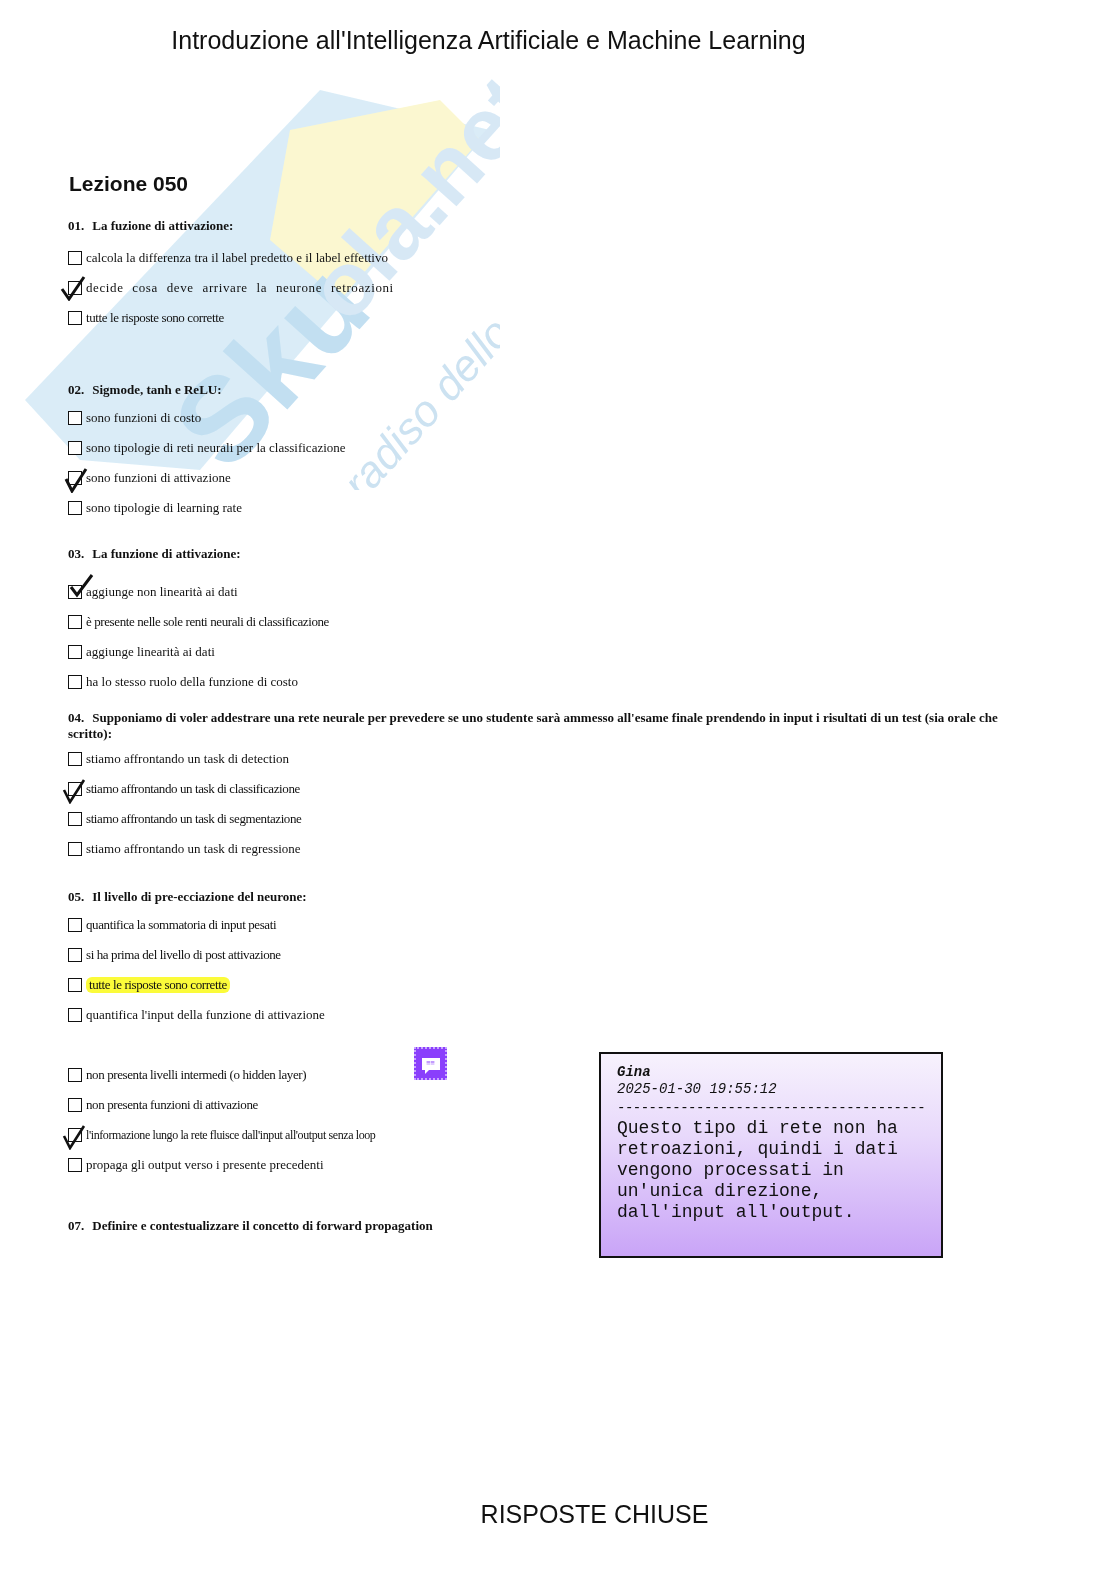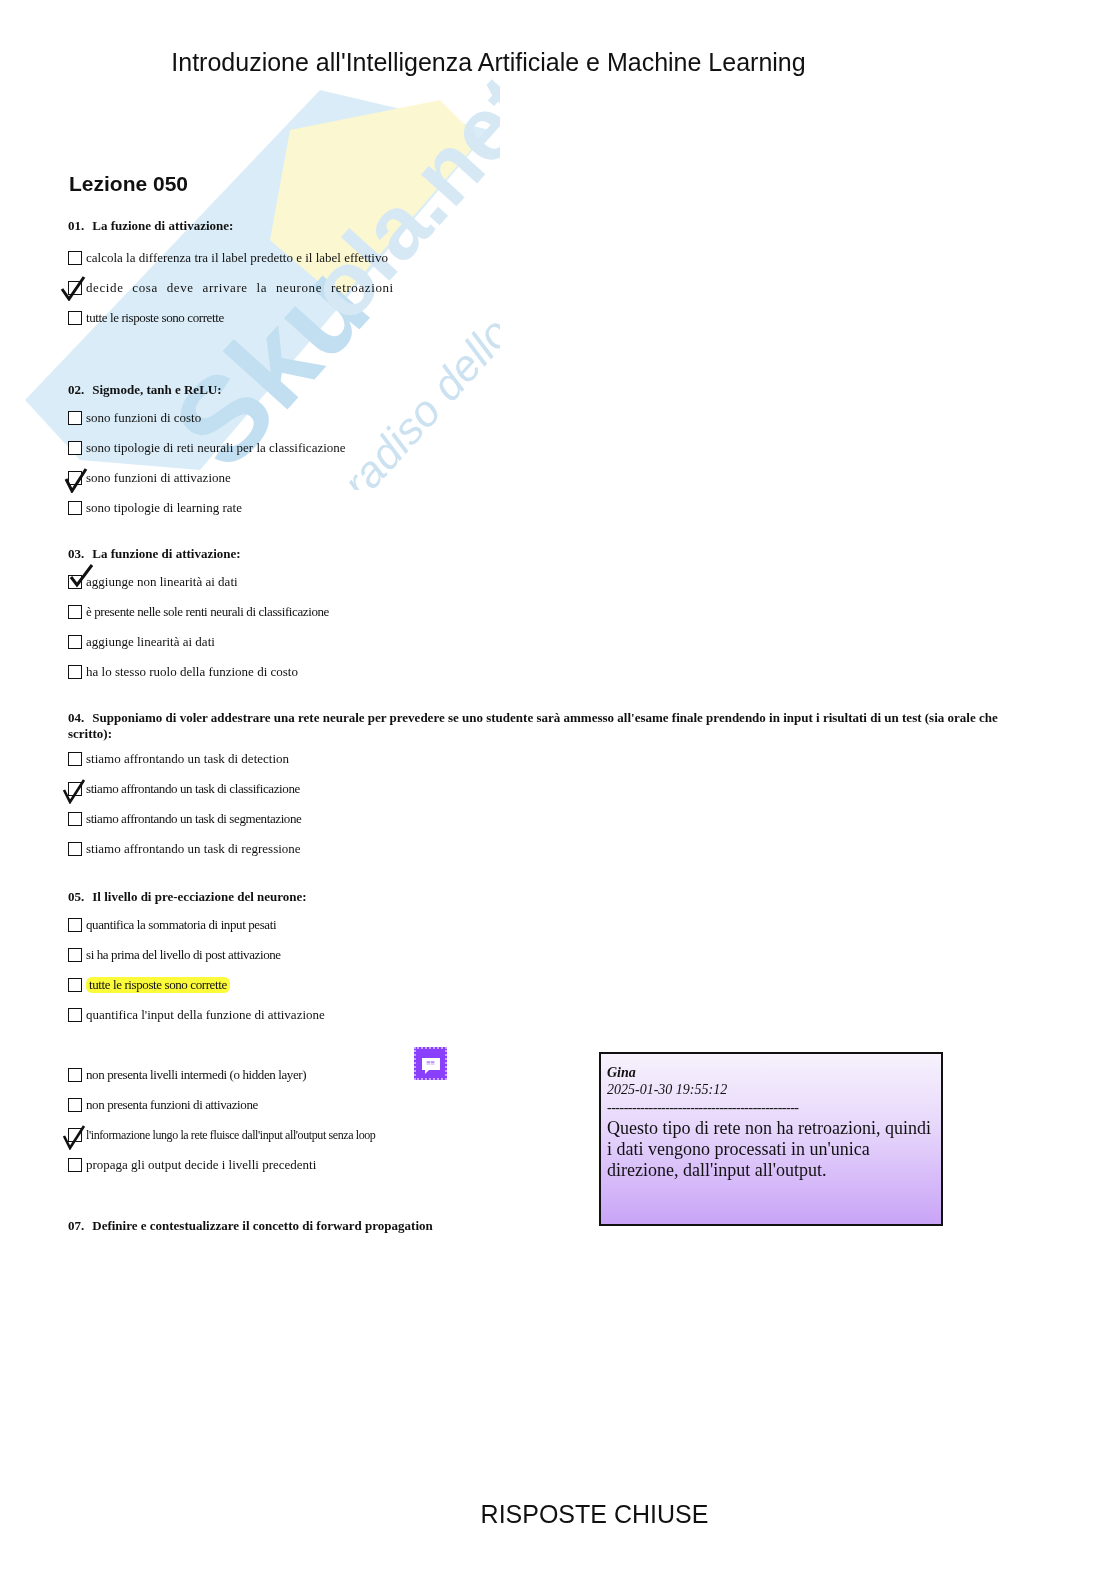--- a/index.html
+++ b/index.html
@@ -1,32 +1,32 @@
 <!DOCTYPE html>
 <html><head>
   <meta charset="utf-8">
   <style>
     html, body { margin: 0; padding: 0; background: #ffffff; }
     body { width: 1117px; height: 1579px; position: relative; overflow: hidden; font-family: "Liberation Serif", serif; color: #111; }
     .watermark { position: absolute; left: 20px; top: 70px; width: 480px; height: 420px; pointer-events: none; z-index: 0; }
-    .page-header { position: absolute; top: 48px; left: 0; width: 977px; text-align: center; font-family: "Liberation Sans", sans-serif; font-size: 25px; color: #111; z-index: 2; }
+    .page-header { position: absolute; top: 26px; left: 0; width: 977px; text-align: center; font-family: "Liberation Sans", sans-serif; font-size: 25px; color: #111; z-index: 2; }
     .lesson-title { position: absolute; left: 69px; top: 172px; font-family: "Liberation Sans", sans-serif; font-weight: bold; font-size: 21px; z-index: 2; }
     .question { position: absolute; left: 68px; z-index: 2; }
     .q-title { font-family: "Liberation Serif", serif; font-weight: bold; font-size: 13px; line-height: 16px; width: 950px; }
     .q-title .num { margin-right: 8px; }
     .option { position: relative; height: 30px; display: flex; align-items: center; font-size: 13px; }
     .checkbox { width: 14px; height: 14px; border: 1.6px solid #111; box-sizing: border-box; background: #fff; margin-right: 4px; flex: 0 0 auto; cursor: pointer; }
     .checkmark { position: absolute; left: -8px; top: 2px; width: 30px; height: 26px; pointer-events: none; }
     .highlight { background: #fbfb3a; border-radius: 6px; padding: 0 3px; }
     .spaced { letter-spacing: 0.6px; word-spacing: 5px; }
     .condensed { letter-spacing: -0.4px; }
     .comment-icon { position: absolute; left: 414px; top: 1047px; width: 33px; height: 33px; background: #8a3ffc; border: 2px dotted #c9a6ff; box-sizing: border-box; display: flex; align-items: center; justify-content: center; cursor: pointer; z-index: 3; }
     .comment-icon .bubble { width: 18px; height: 12px; background: #fff; position: relative; display: flex; align-items: center; justify-content: center; font-size: 7px; color: #8a3ffc; font-family: "DejaVu Sans Mono", monospace; line-height: 1; }
     .comment-icon .bubble::after { content: ""; position: absolute; left: 3px; bottom: -4px; border-left: 4px solid #fff; border-bottom: 4px solid transparent; }
-    .comment-box { position: absolute; left: 599px; top: 1052px; width: 344px; height: 174px; box-sizing: border-box; border: 2px solid #111; background: linear-gradient(to bottom, #f7f2fd 0%, #e8d9fb 40%, #c9a4f7 100%); padding: 10px 6px; font-family: Liberation Serif, serif; z-index: 2; }
+    .comment-box { position: absolute; left: 599px; top: 1052px; width: 344px; height: 206px; box-sizing: border-box; border: 2px solid #111; background: linear-gradient(to bottom, #f7f2fd 0%, #e8d9fb 40%, #c9a4f7 100%); padding: 10px 16px; font-family: Liberation Mono, monospace; z-index: 2; }
     .comment-author { font-style: italic; font-weight: bold; font-size: 14px; line-height: 17px; }
     .comment-date { font-style: italic; font-size: 14px; line-height: 17px; }
     .comment-sep { font-size: 14px; line-height: 20px; letter-spacing: -0.5px; overflow: hidden; white-space: nowrap; }
     .comment-text { font-size: 18px; line-height: 21px; }
     .page-footer { position: absolute; top: 1500px; left: 0; width: 1117px; text-align: center; font-family: "Liberation Sans", sans-serif; font-size: 25px; color: #111; z-index: 2; padding-left: 36px; }
   </style>
 </head>
 <body>
 
 <svg class="watermark" viewBox="0 0 480 420">
@@ -80,21 +80,21 @@
       <span>sono funzioni di attivazione</span>
     </div>
   <div class="option">
       <span class="checkbox"></span>
       <span>sono tipologie di learning rate</span>
     </div>
 </div>
 
 <div class="question" style="top:546px;">
   <div class="q-title"><span class="num">03.</span><span>La funzione di attivazione:</span></div>
-  <div class="option" style="margin-top:5px;">
+  <div class="option" style="margin-top:15px;">
     <svg class="checkmark" style="left:0px;top:-4px;" viewBox="0 0 30 26">
         <path d="M3 14 L9 22 L24 2" fill="none" stroke="#111" stroke-width="3"></path>
       </svg>
     <span class="checkbox"></span>
       <span>aggiunge non linearità ai dati</span>
     </div>
   <div class="option">
       <span class="checkbox"></span>
       <span class="condensed">è presente nelle sole renti neurali di classificazione</span>
     </div>
@@ -162,21 +162,21 @@
     </div>
   <div class="option">
     <svg class="checkmark" style="left:-6px;top:4px;" viewBox="0 0 30 26">
         <path d="M2 12 L8 24 L22 2" fill="none" stroke="#111" stroke-width="2.6"></path>
       </svg>
     <span class="checkbox"></span>
       <span class="condensed" style="font-size:12px;">l'informazione lungo la rete fluisce dall'input all'output senza loop</span>
     </div>
   <div class="option">
       <span class="checkbox"></span>
-      <span>propaga gli output decide i livelli precedenti</span>
+      <span>propaga gli output verso i presente precedenti</span>
     </div>
 </div>
 
 <div class="question" style="top:1218px;">
   <div class="q-title"><span class="num">07.</span><span>Definire e contestualizzare il concetto di forward propagation</span></div>
 </div>
 
 <div class="comment-icon">
   <div class="bubble">≡≡</div>
 </div>

